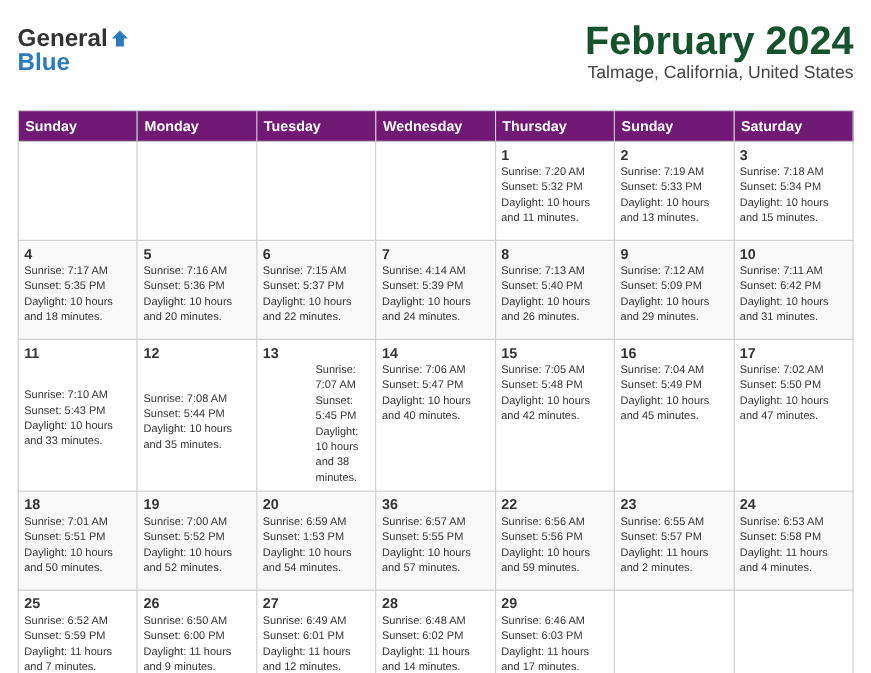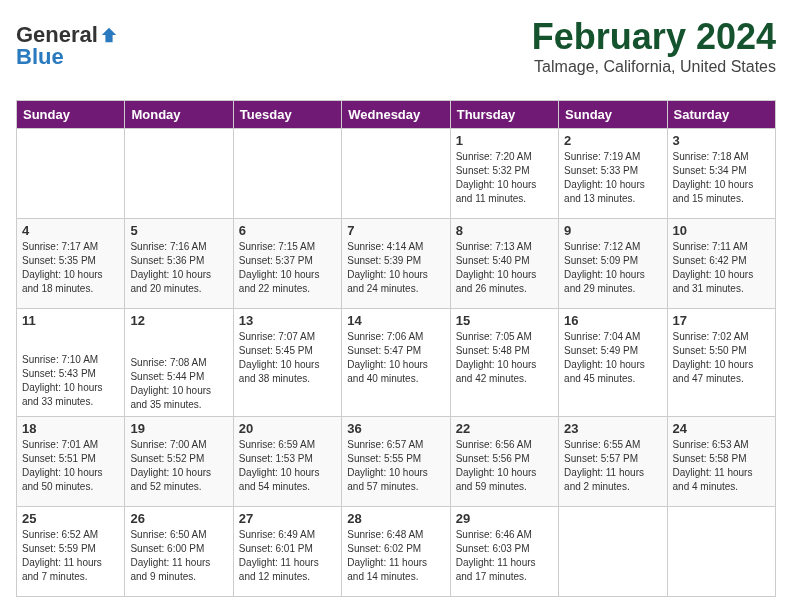--- a/index.html
+++ b/index.html
@@ -214,21 +214,21 @@
         </td>
         <td>
           <span class="day-num">12</span>
           <div class="day-info" style="white-space: pre-line; margin-top: 28px;">Sunrise: 7:08 AM
 Sunset: 5:44 PM
 Daylight: 10 hours
 and 35 minutes.</div>
         </td>
         <td>
           <span class="day-num">13</span>
-          <div class="day-info" style="white-space: pre-line;">Sunrise: 7:07 AM
+          <div class="day-info" style="white-space: pre-line; margin-left: 48px;">Sunrise: 7:07 AM
 Sunset: 5:45 PM
 Daylight: 10 hours
 and 38 minutes.</div>
         </td>
         <td>
           <span class="day-num">14</span>
           <div class="day-info" style="white-space: pre-line;">Sunrise: 7:06 AM
 Sunset: 5:47 PM
 Daylight: 10 hours
 and 40 minutes.</div>

